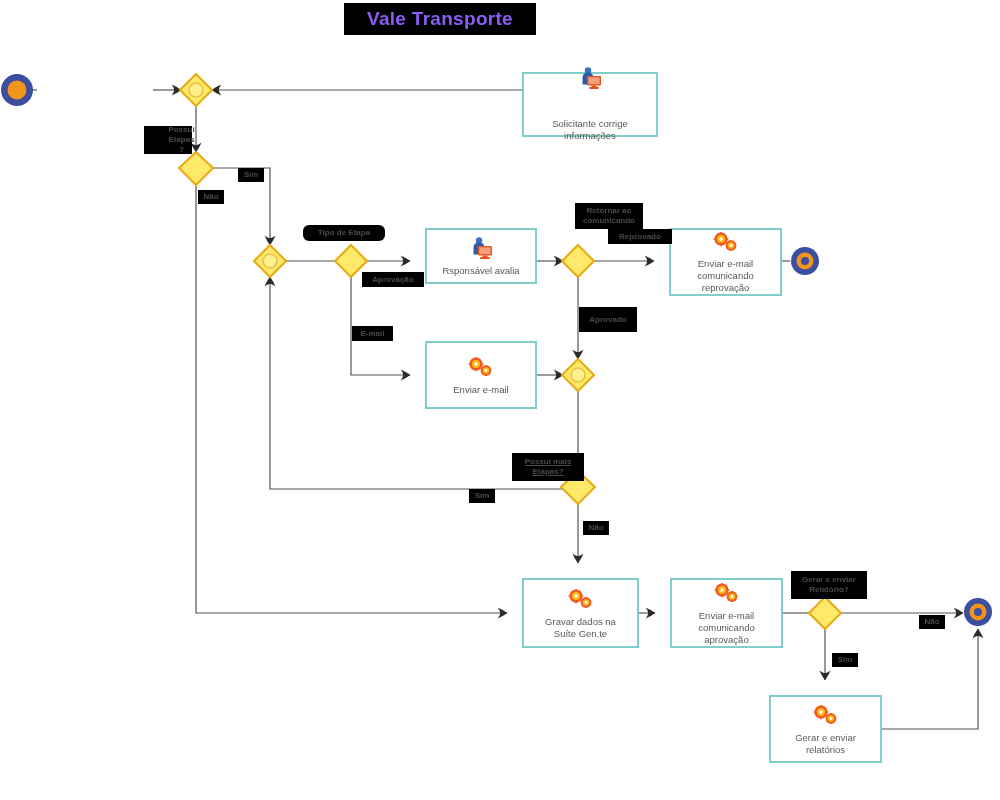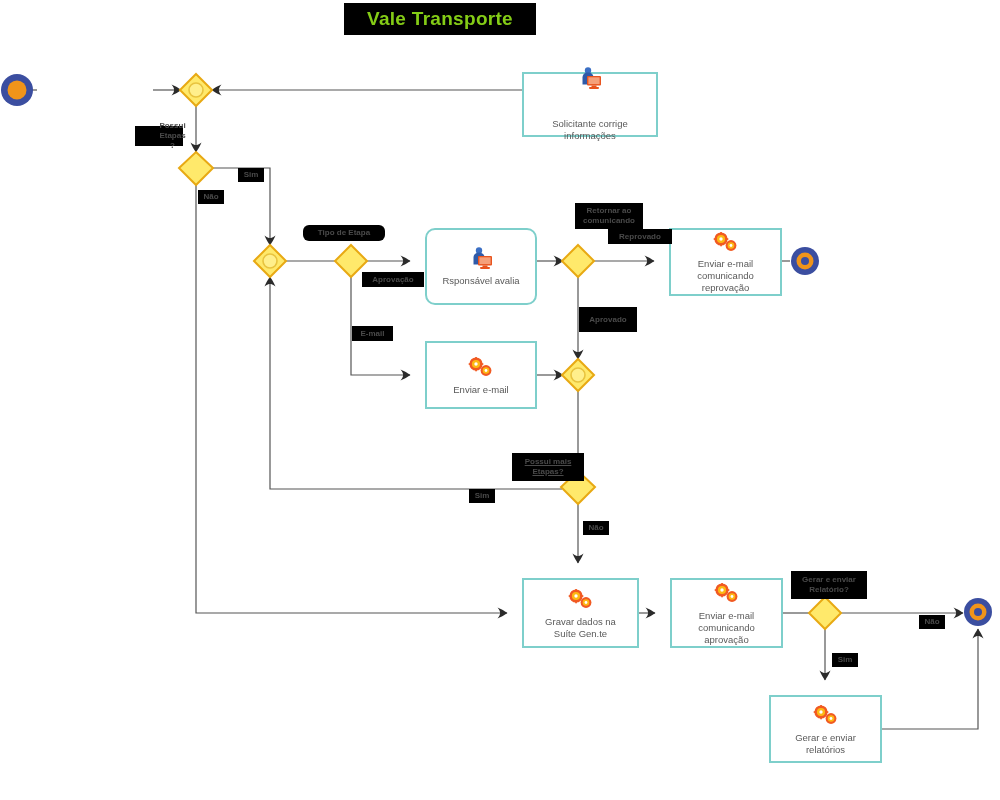--- a/index.html
+++ b/index.html
@@ -6,21 +6,21 @@
   body{width:1000px;height:800px;overflow:hidden;
        font-family:"Liberation Sans", sans-serif;}
   #canvas{position:relative;width:1000px;height:800px;}
   svg#diagram{position:absolute;left:0;top:0;width:1000px;height:800px;}
 
   .title-banner{
     position:absolute;background:#000000;
     display:flex;align-items:center;justify-content:center;
     font-weight:bold;letter-spacing:.3px;
   }
-  .title-text{color:#84cc16;font-size:19px;font-weight:bold;}
+  .title-text{color:#8b5cf6;font-size:19px;font-weight:bold;}
 
   .task{
     position:absolute;background:#ffffff;border:2px solid #7ecfcb;
     box-sizing:border-box;display:flex;flex-direction:column;
     align-items:center;justify-content:center;
   }
   .task-label{
     color:#595959;font-size:9.5px;line-height:12px;text-align:center;
     padding:0 4px;margin-top:3px;white-space:pre-line;
   }
@@ -168,21 +168,21 @@
         <rect x="10" y="9" width="14" height="9.5" rx="1" fill="#e8541f"></rect>
         <rect x="11.4" y="10.3" width="11.2" height="6.8" fill="#f5a07a"></rect>
         <rect x="14.5" y="18.5" width="5" height="1.6" fill="#e8541f"></rect>
         <rect x="12" y="20.1" width="10" height="1.8" rx="0.8" fill="#e8541f"></rect>
       </svg>
     </div>
     <div class="task-label">Solicitante corrige
 informações</div>
   </div>
 
-  <div class="task" style="left:425px;top:228px;width:112px;height:77px;border-radius:10px;">
+  <div class="task" style="left:425px;top:228px;width:112px;height:56px;">
     <div class="task-icon">
       <svg width="26" height="24" viewBox="0 0 26 24">
         <circle cx="11" cy="3.5" r="3.2" fill="#3b6fc4"></circle>
         <path d="M5.5 10.5c0-3.1 2.4-5 5.5-5s5.5 1.9 5.5 5v7H5.5z" fill="#2f5aa8"></path>
         <rect x="10" y="9" width="14" height="9.5" rx="1" fill="#e8541f"></rect>
         <rect x="11.4" y="10.3" width="11.2" height="6.8" fill="#f5a07a"></rect>
         <rect x="14.5" y="18.5" width="5" height="1.6" fill="#e8541f"></rect>
         <rect x="12" y="20.1" width="10" height="1.8" rx="0.8" fill="#e8541f"></rect>
       </svg>
     </div>
@@ -308,21 +308,21 @@
           <rect x="9.2" y="11.9" width="1.7" height="2.4"></rect>
           <rect x="2.7" y="6.2" width="2.4" height="1.7"></rect>
           <rect x="14.9" y="6.2" width="2.4" height="1.7"></rect>
         </g>
       </svg>
     </div>
     <div class="task-label">Gerar e enviar
 relatórios</div>
   </div>
 
-  <div class="edge-label" style="left:135px;top:126px;width:48px;height:20px;padding-left:32px;">Possui
+  <div class="edge-label" style="left:144px;top:126px;width:48px;height:28px;padding-left:32px;">Possui
 Etapas ?</div>
   <div class="edge-label" style="left:238px;top:168px;width:26px;height:14px;">Sim</div>
   <div class="edge-label" style="left:198px;top:190px;width:26px;height:14px;">Não</div>
   <div class="edge-label" style="left:303px;top:225px;width:82px;height:16px;border-radius:6px;">Tipo de Etapa</div>
   <div class="edge-label" style="left:362px;top:272px;width:62px;height:15px;">Aprovação</div>
   <div class="edge-label" style="left:352px;top:326px;width:41px;height:15px;">E-mail</div>
   <div class="edge-label" style="left:575px;top:203px;width:68px;height:26px;">Retornar ao
 comunicando</div>
   <div class="edge-label" style="left:608px;top:229px;width:64px;height:15px;">Reprovado</div>
   <div class="edge-label" style="left:579px;top:307px;width:58px;height:25px;">Aprovado</div>

